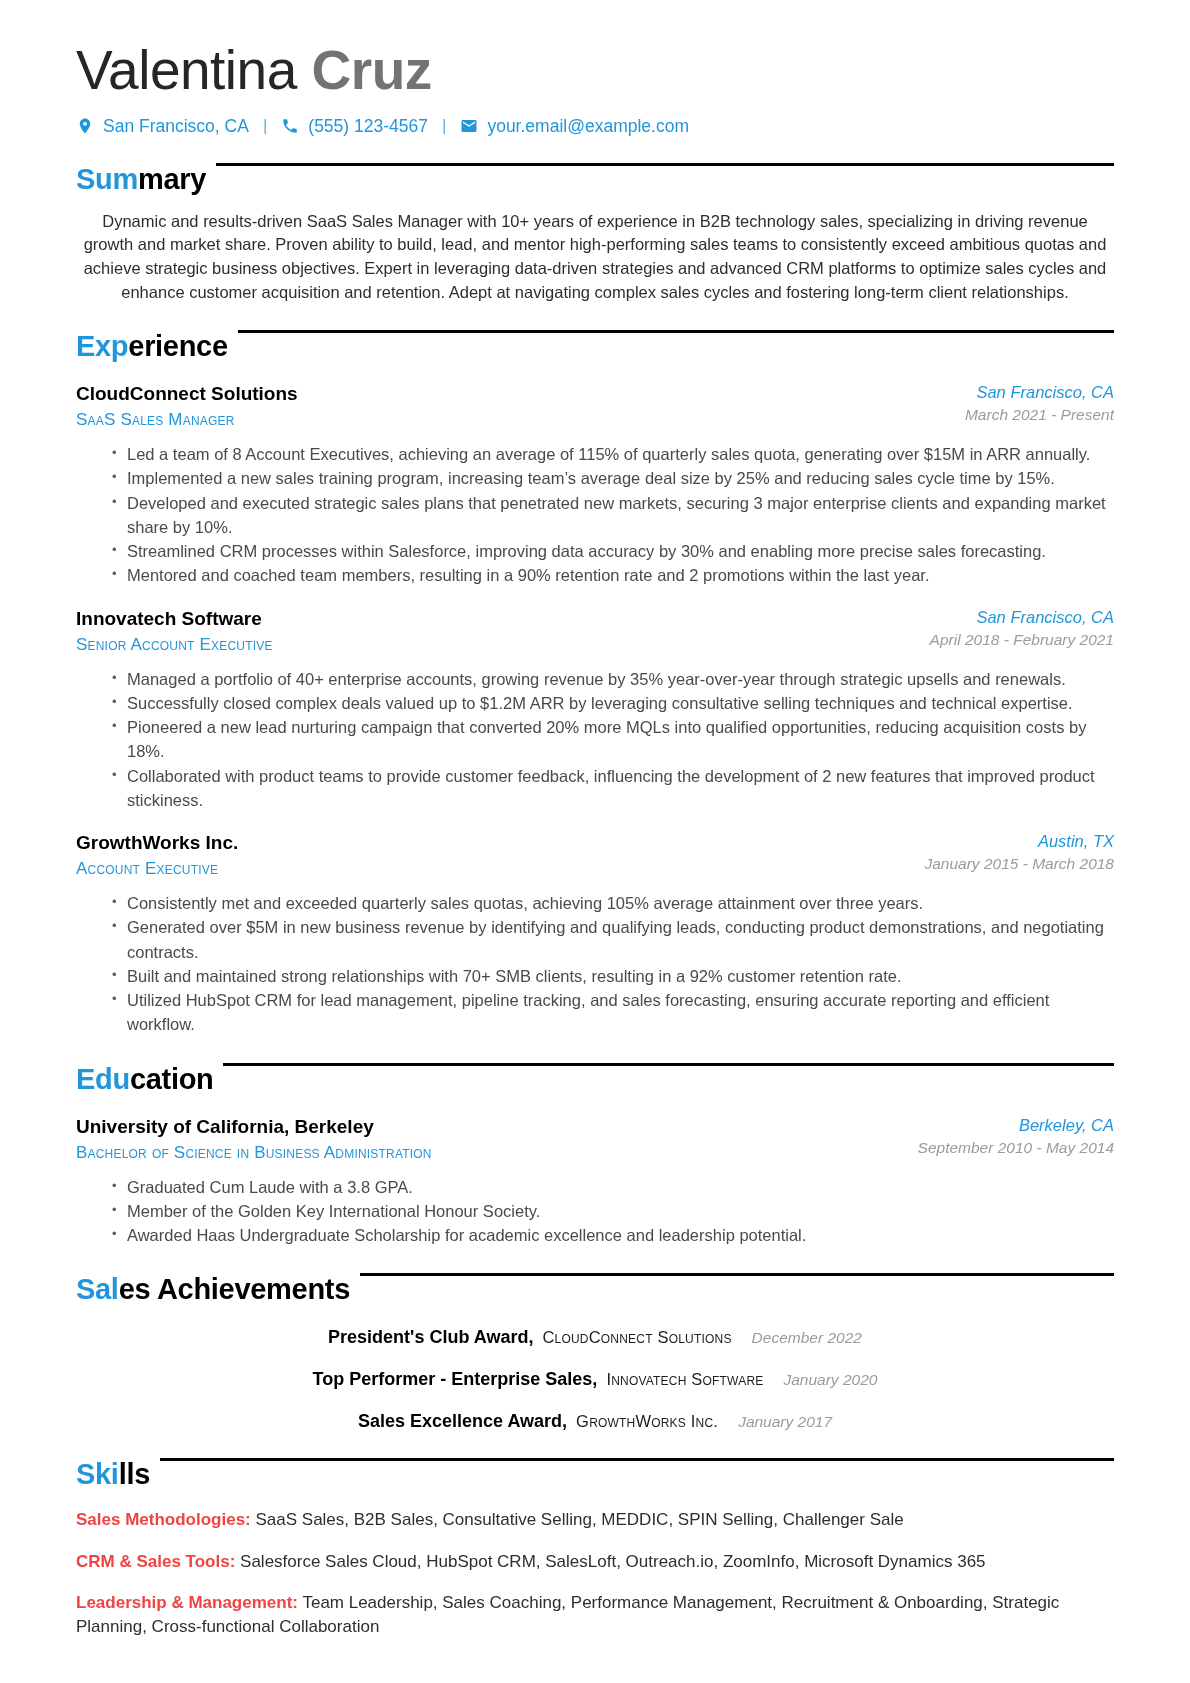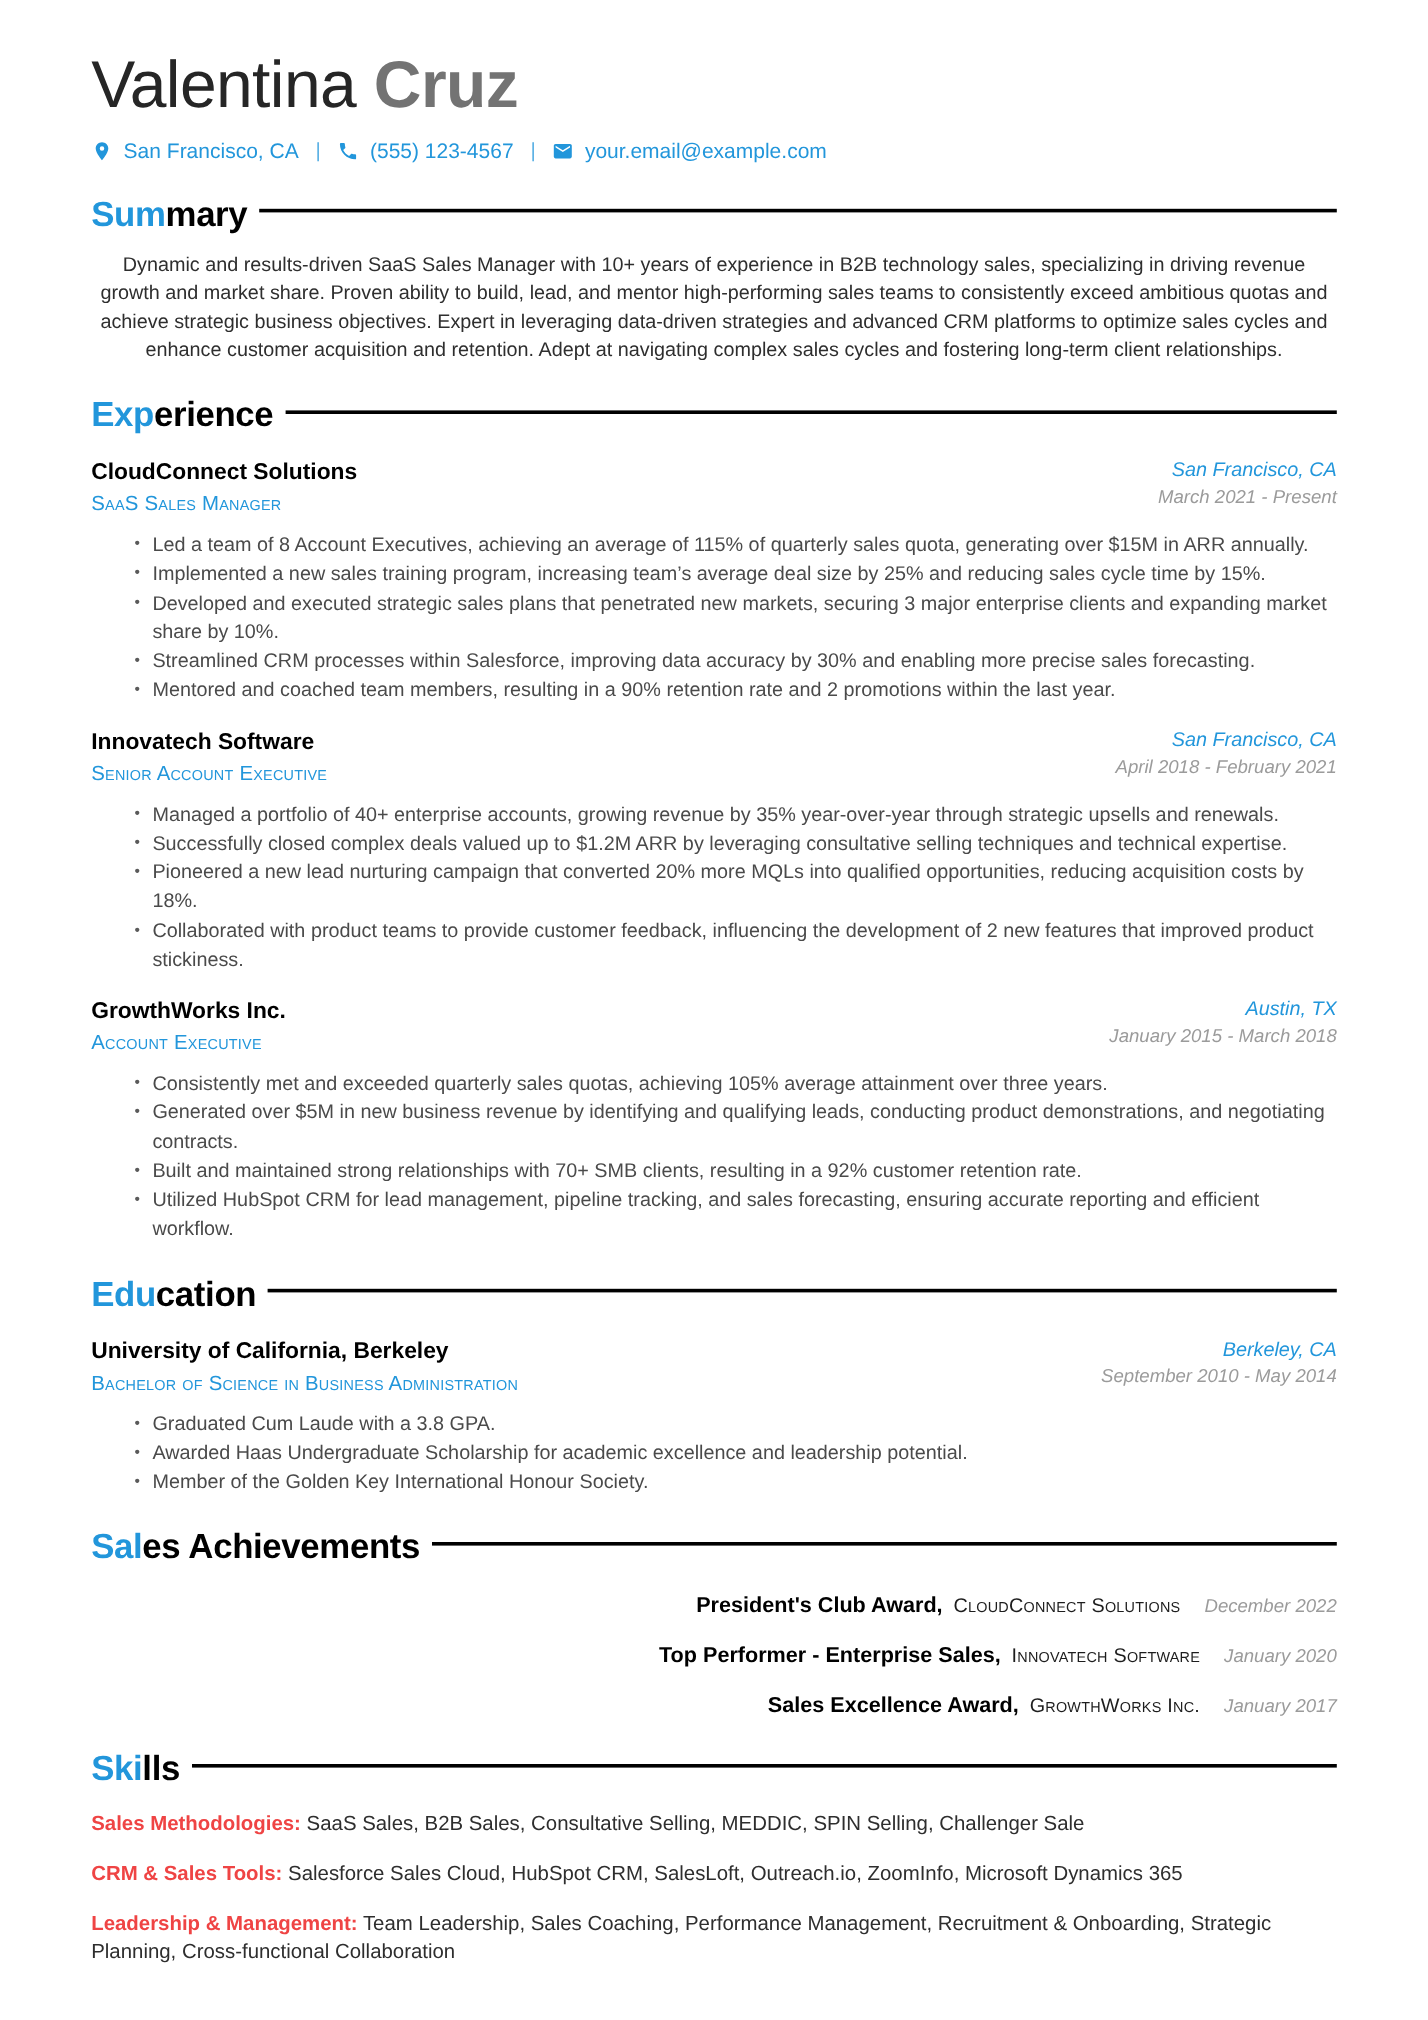--- a/index.html
+++ b/index.html
@@ -35,21 +35,21 @@
     font-size:17.5px;
     color:var(--accent);
   }
   .contact .item{display:flex;align-items:center;gap:9px;}
   .contact .sep{color:var(--accent);opacity:.75;font-size:17px;}
   .cicon{width:18px;height:18px;fill:var(--accent);flex:0 0 auto;}
   
   .section{margin-top:26px;}
   .sec-head{
     display:flex;
-    align-items:center;
+    align-items:flex-start;
     font-size:29px;
     font-weight:700;
     color:#000;
     letter-spacing:-0.3px;
   }
   .sec-head .accent{color:var(--accent);}
   .sec-rule{
     flex:1;
     border-bottom:3px solid #000;
     margin-left:10px;
@@ -93,21 +93,21 @@
     content:"\2022";
     position:absolute;
     left:0;
     top:1px;
     font-size:13px;
     color:#5a5a5a;
   }
   
   .ach-row{
     display:flex;
-    justify-content:flex-end;
+    justify-content:center;
     align-items:baseline;
     margin-top:21px;
   }
   .ach-title{font-size:18px;font-weight:700;color:#000;}
   .ach-comma{font-size:18px;font-weight:700;color:#000;}
   .ach-org{font-size:16.5px;color:#1d1d1d;font-variant:small-caps;letter-spacing:.2px;margin-left:4px;}
   .ach-date{font-size:15.5px;font-style:italic;color:var(--muted);white-space:nowrap;margin-left:20px;}
   
   .skill-row{
     margin-top:17px;
@@ -238,22 +238,22 @@
               <div class="entry-org">University of California, Berkeley</div>
               <div class="entry-role">Bachelor of Science in Business Administration</div>
             </div>
             <div class="entry-right">
               <div class="entry-loc">Berkeley, CA</div>
               <div class="entry-dates">September 2010 - May 2014</div>
             </div>
           </div>
           <ul class="bullets">
             <li>Graduated Cum Laude with a 3.8 GPA.</li>
+            <li>Member of the Golden Key International Honour Society.</li>
             <li>Awarded Haas Undergraduate Scholarship for academic excellence and leadership potential.</li>
-            <li>Member of the Golden Key International Honour Society.</li>
           </ul>
         </div>
       </div>
   </div>
 
   <div class="section">
     <div class="sec-head">
       <span class="accent">Sal</span>
         <span>es Achievements</span>
       <span class="sec-rule"></span>

